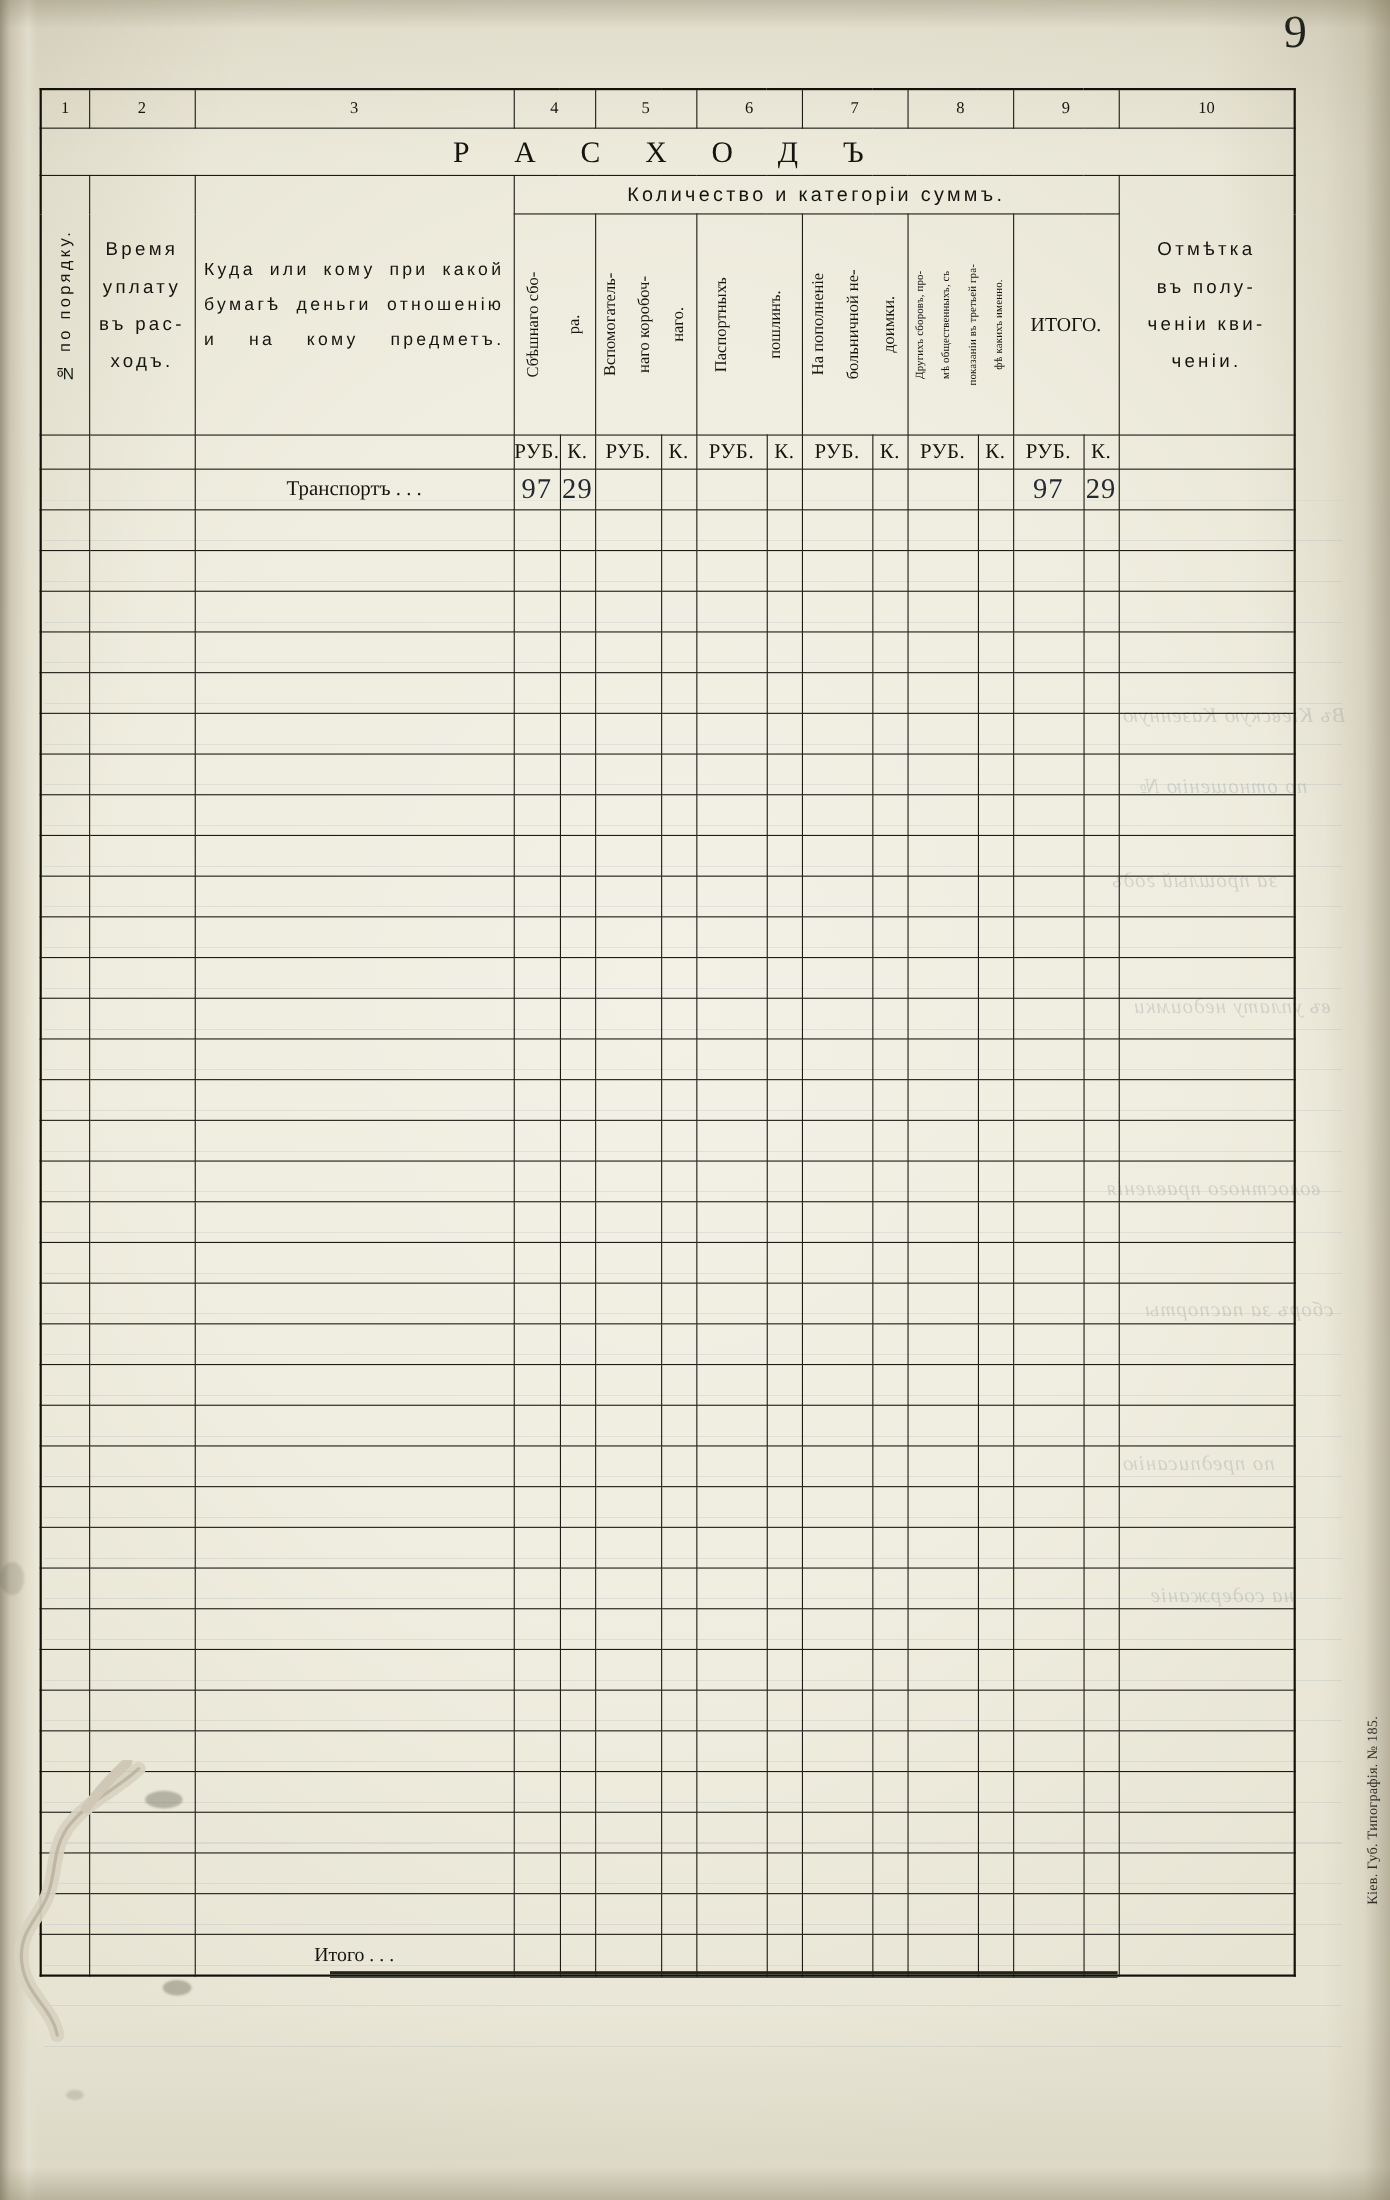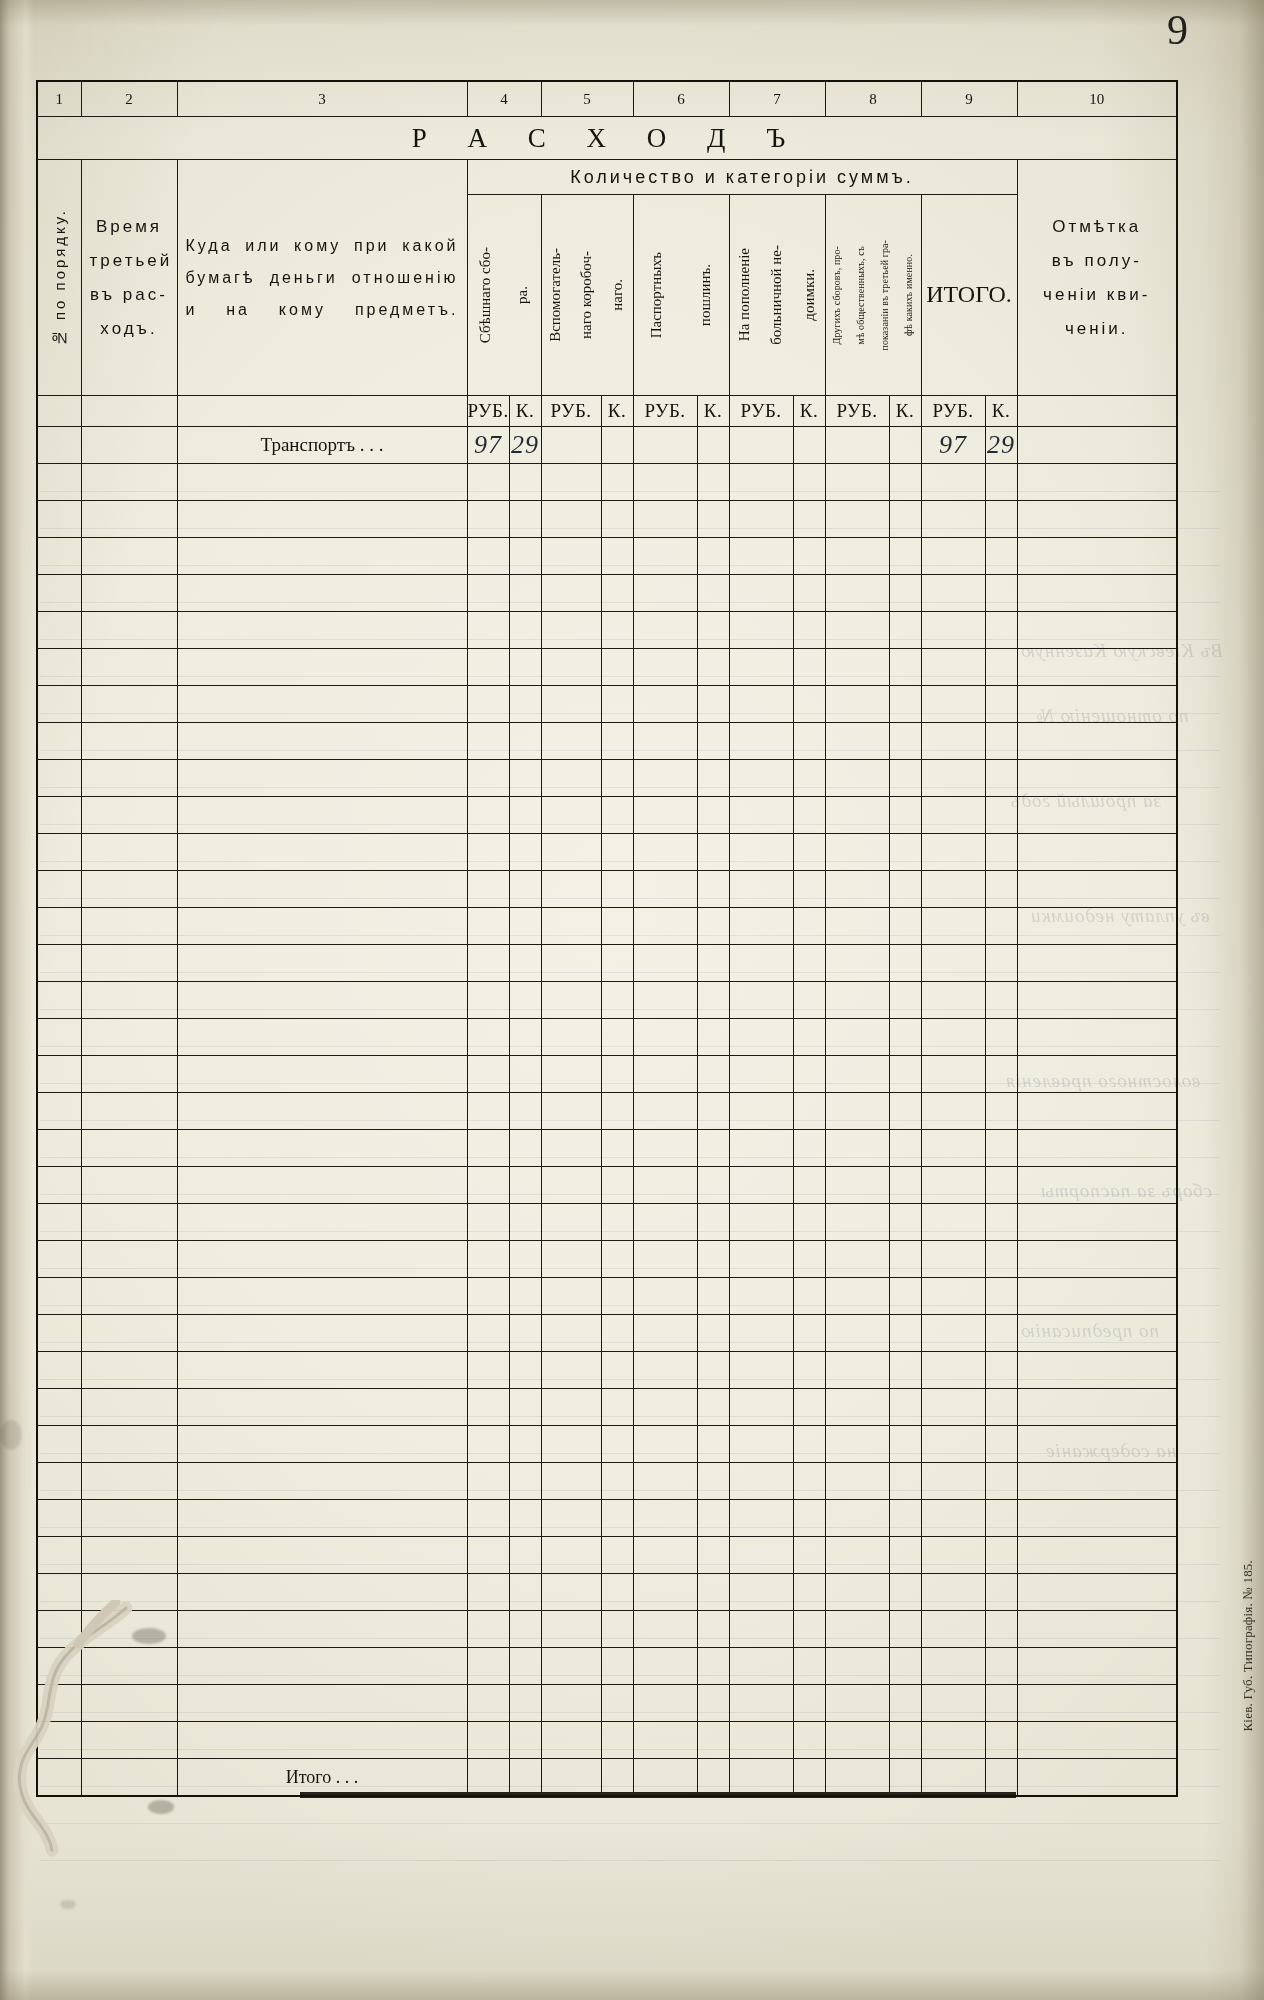--- a/index.html
+++ b/index.html
@@ -204,21 +204,20 @@
     font-size: 19px;
     letter-spacing: .5px;
   }
 
   
   .data-row td { height: 36px; }
 
   
   .hand {
     font-family: "Liberation Serif", serif;
-    font-style: italic;
     font-size: 26px;
     color: #232a33;
     letter-spacing: 1px;
   }
   .transport-label {
     text-align: right;
     padding-right: 6px;
     font-size: 19px;
     border-bottom: none;
     margin-left: 24px;
@@ -321,21 +320,21 @@
 
       <tr class="katgor">
         <td rowspan="2">
           <div class="vert-block">
                 <span class="vert">№ по порядку.</span>
               </div>
         </td>
         <td rowspan="2">
           <div class="hdr-txt hdr-center">
             <div>Время</div>
-            <div>третьей</div>
+            <div>уплату</div>
             <div>въ рас-</div>
             <div>ходъ.</div>
           </div>
         </td>
         <td rowspan="2">
           <div class="hdr-txt just">
             <div>Куда или кому при какой</div>
             <div>бумагѣ  деньги  отношенію</div>
             <div>и на кому предметъ.</div>
           </div>
@@ -379,21 +378,21 @@
           </div>
         </td>
         <td colspan="2">
           <div class="vert-block" style="gap:1px;">
             <span class="vert small">Другихъ сборовъ, про-</span>
             <span class="vert small">мѣ общественныхъ, съ</span>
             <span class="vert small">показаніи въ третьей гра-</span>
             <span class="vert small">фѣ какихъ именно.</span>
           </div>
         </td>
-        <td colspan="2" style="font-size:24px;">ИТОГО.</td>
+        <td colspan="2" style="font-size:18px;">ИТОГО.</td>
       </tr>
 
       <tr class="rk">
         <td style="border-top:none;"></td>
         <td style="border-top:none;"></td>
         <td style="border-top:none;"></td>
         <td>РУБ.</td>
         <td>К.</td>
         <td>РУБ.</td>
         <td>К.</td>

